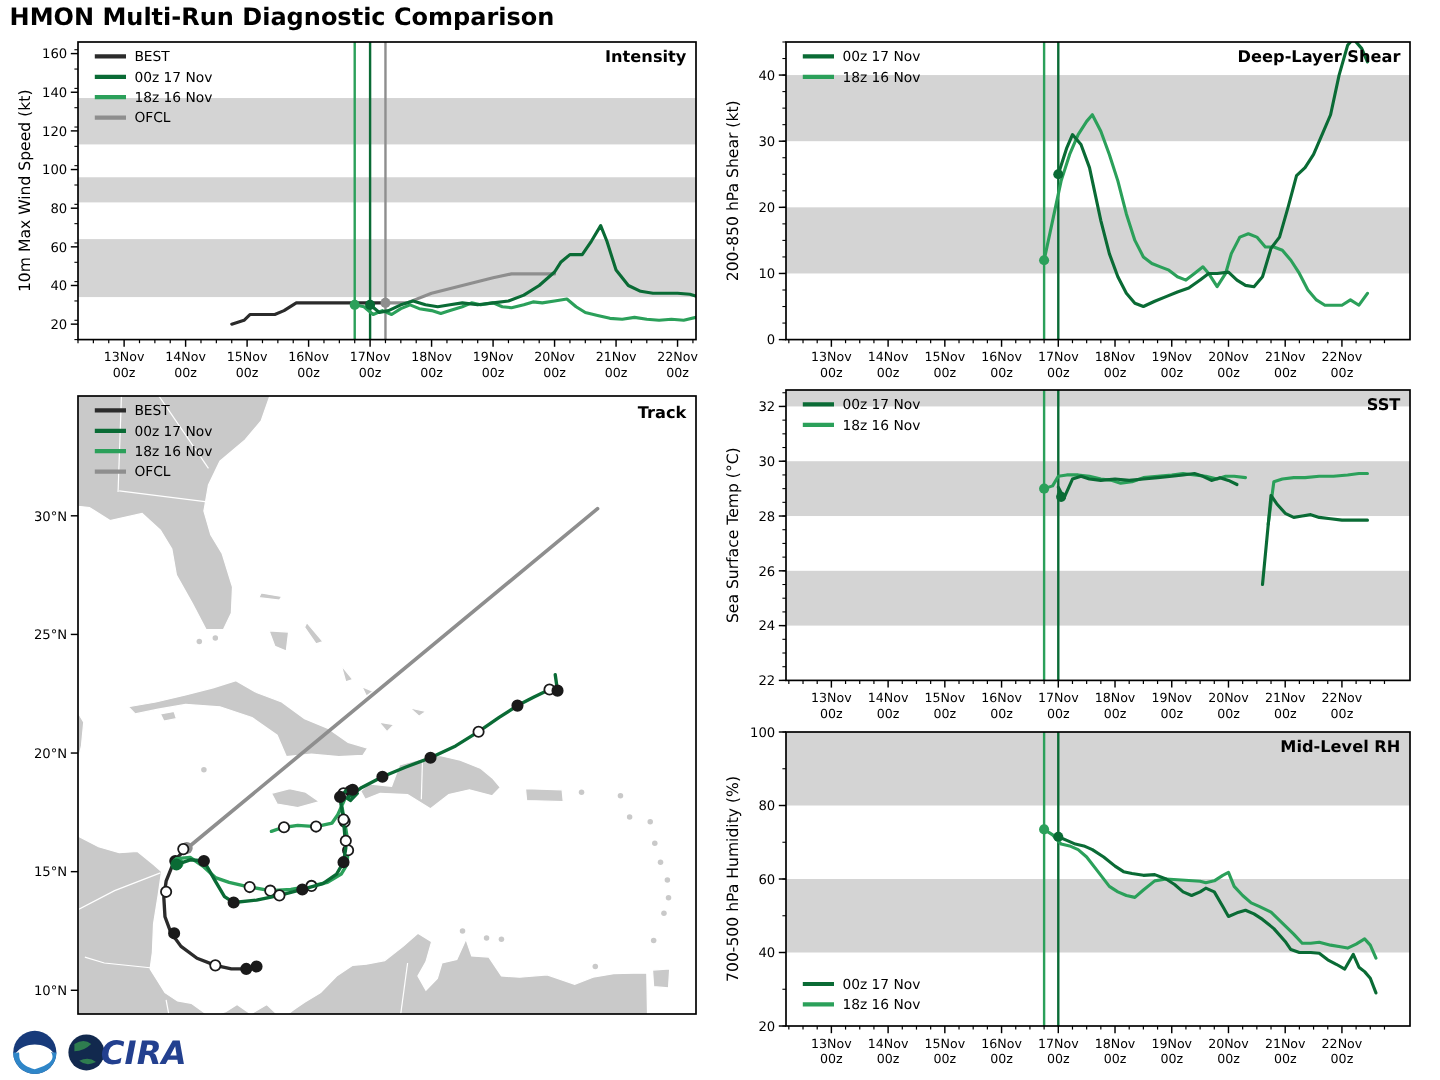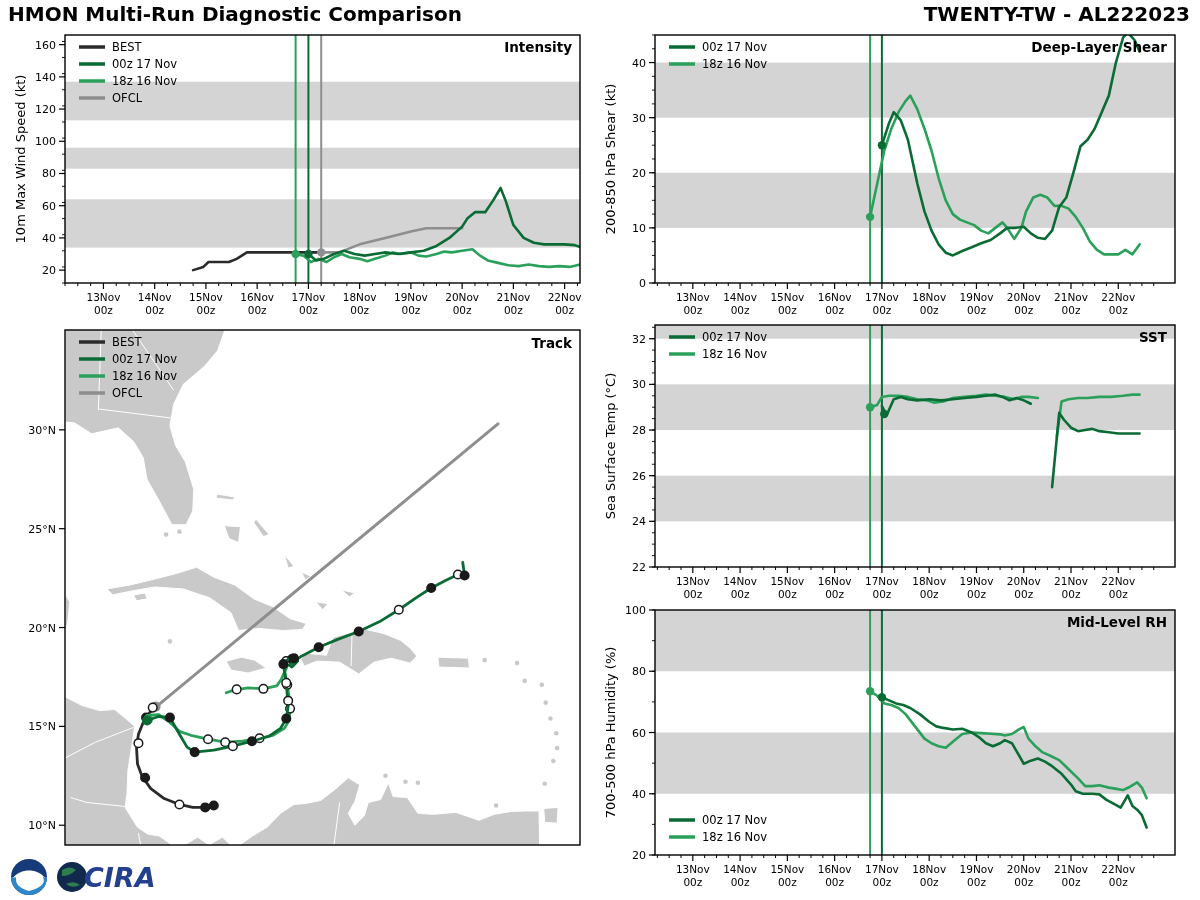--- a/index.html
+++ b/index.html
@@ -10,21 +10,20 @@
   #logos{position:absolute;left:10px;top:856px;display:flex;align-items:flex-end;gap:6px;}
   svg{display:block;}
   .cira-text{font-size:27px;font-weight:bold;font-style:italic;fill:#23408f;}
 </style>
 </head>
 <body>
 
 <div id="fig-wrap">
   <div id="header">
     <span class="t">HMON Multi-Run Diagnostic Comparison</span>
-    <span class="t">TWENTY-TW - AL222023</span>
   </div>
 
   <svg id="fig" width="1200" height="900" viewBox="0 0 1200 900">
       <g>
         <clipPath id="clip-intensity">
           <rect x="65" y="35" width="515" height="248"></rect>
         </clipPath>
         <rect x="65" y="199.25974025974025" width="515" height="48.31168831168833" fill="#d4d4d4"></rect>
         <rect x="65" y="147.72727272727275" width="515" height="20.93506493506493" fill="#d4d4d4"></rect>
         <rect x="65" y="81.7012987012987" width="515" height="38.64935064935065" fill="#d4d4d4"></rect>

